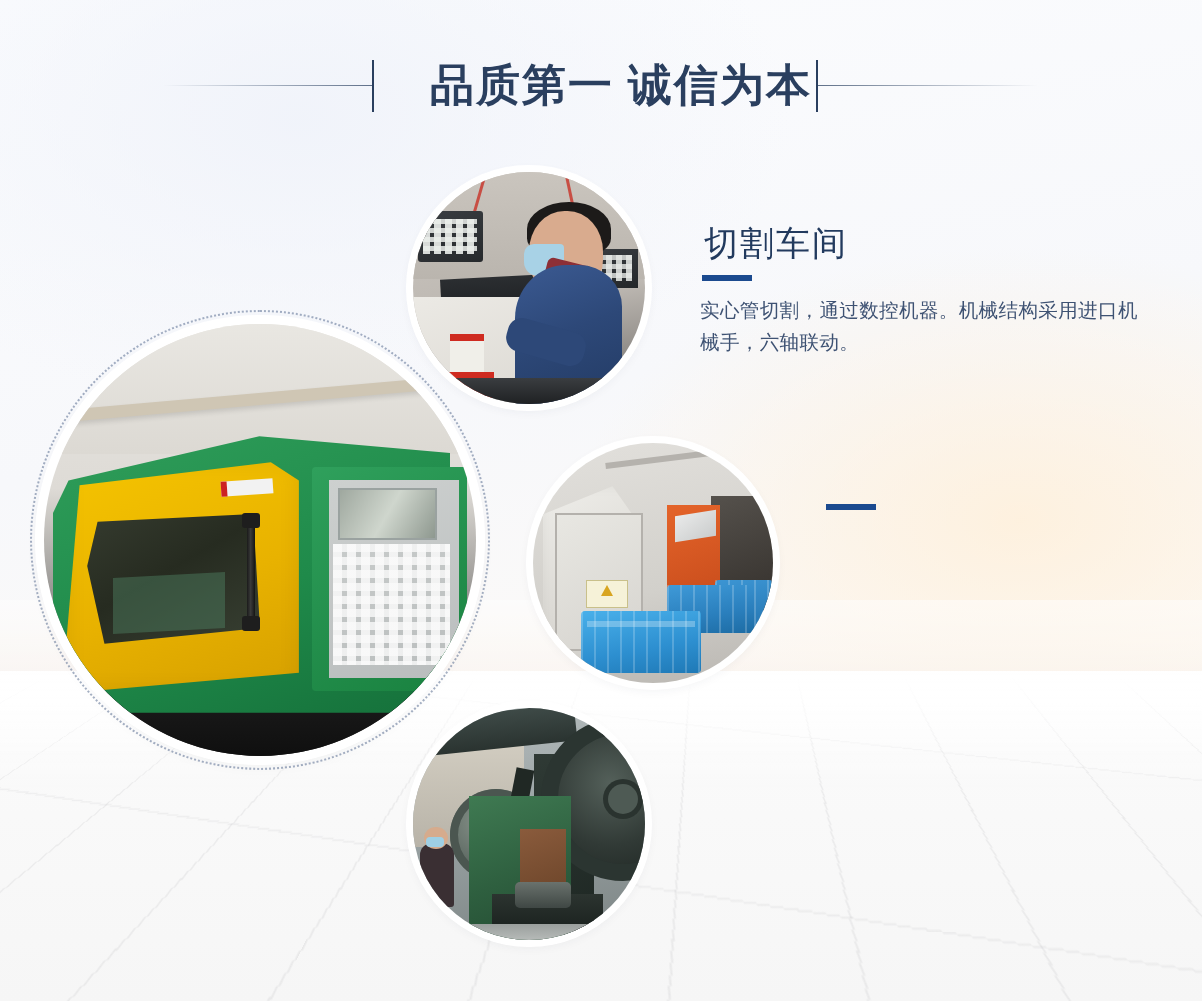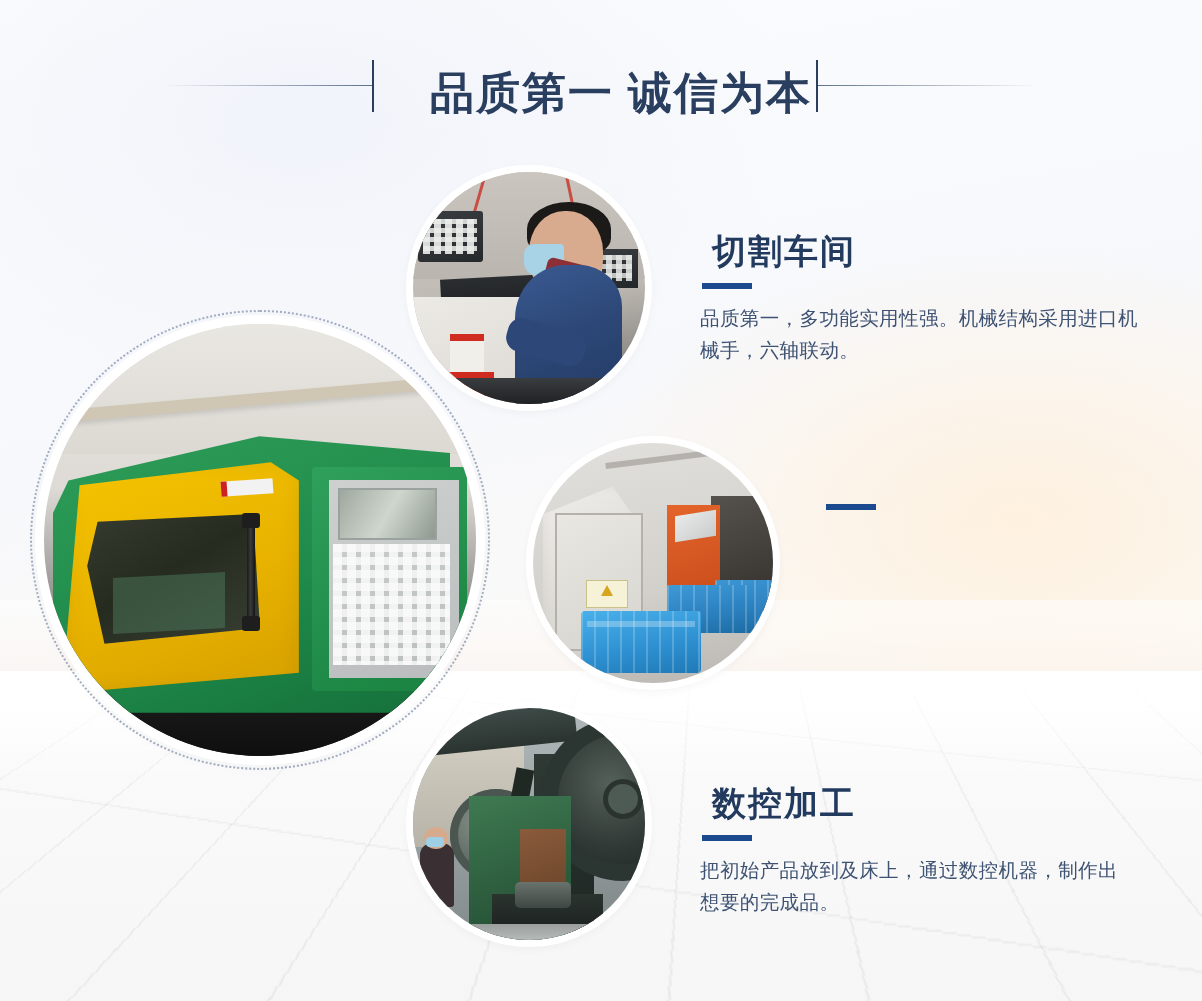--- a/index.html
+++ b/index.html
@@ -124,21 +124,21 @@
     height: 52px;
     background: #2a3f5f;
   }
   .hdr-tick.left { left: 372px; }
   .hdr-tick.right { left: 816px; }
 
   .hdr-title {
     position: absolute;
     left: 0;
     right: 0;
-    top: 8px;
+    top: 0;
     text-align: center;
     font-size: 44px;
     font-weight: bold;
     letter-spacing: 2px;
     color: #2a3f5f;
     line-height: 66px;
     white-space: nowrap;
     padding-left: 40px;
   }
 
@@ -477,25 +477,25 @@
   }
 
   
   .block { position: absolute; }
   .b1 { left: 700px; top: 220px; width: 440px; }
   .b2 { left: 824px; top: 492px; width: 360px; }
   .b3 { left: 700px; top: 772px; width: 420px; }
 
   .blk-title {
     font-size: 34px;
-    font-weight: bold;
+    font-weight: normal;
     color: #223a5e;
     letter-spacing: 2px;
     line-height: 1.15;
-    margin: 12px;
+    margin: 4px;
     white-space: nowrap;
   }
   .blk-rule {
     width: 50px;
     height: 6px;
     background: #1b4a8f;
     margin: 12px 0 14px 2px;
   }
   .blk-desc {
     font-size: 19.5px;
@@ -634,26 +634,21 @@
         <div class="die"></div>
         <div class="worker2"></div>
         <div class="floor"></div>
       </div>
     </div>
   </div>
 
   <div class="block b1">
     <h2 class="blk-title">切割车间</h2>
     <div class="blk-rule"></div>
-    <p class="blk-desc">品质第一，多功能实用性强。机械结构采用进口机械手，六轴联动。</p>
+    <p class="blk-desc">实心管切割，通过数控机器。机械结构采用进口机械手，六轴联动。</p>
   </div>
 
   <div class="block b2">
     <div class="blk-rule"></div>
   </div>
 
-  <div class="block b3">
-    <h2 class="blk-title">数控加工</h2>
-    <div class="blk-rule"></div>
-    <p class="blk-desc">把初始产品放到及床上，通过数控机器，制作出想要的完成品。</p>
-  </div>
 
 </div>
 
 </body></html>

